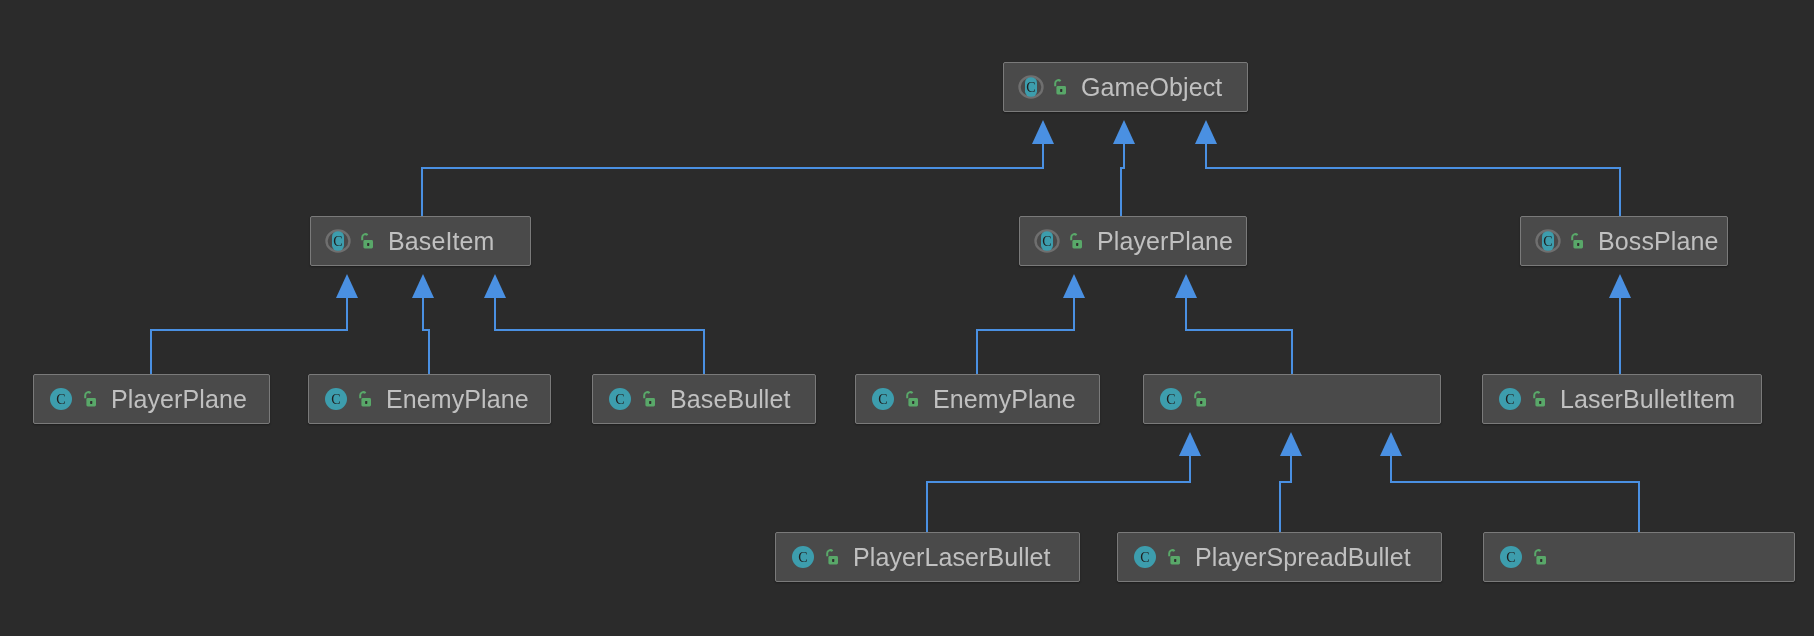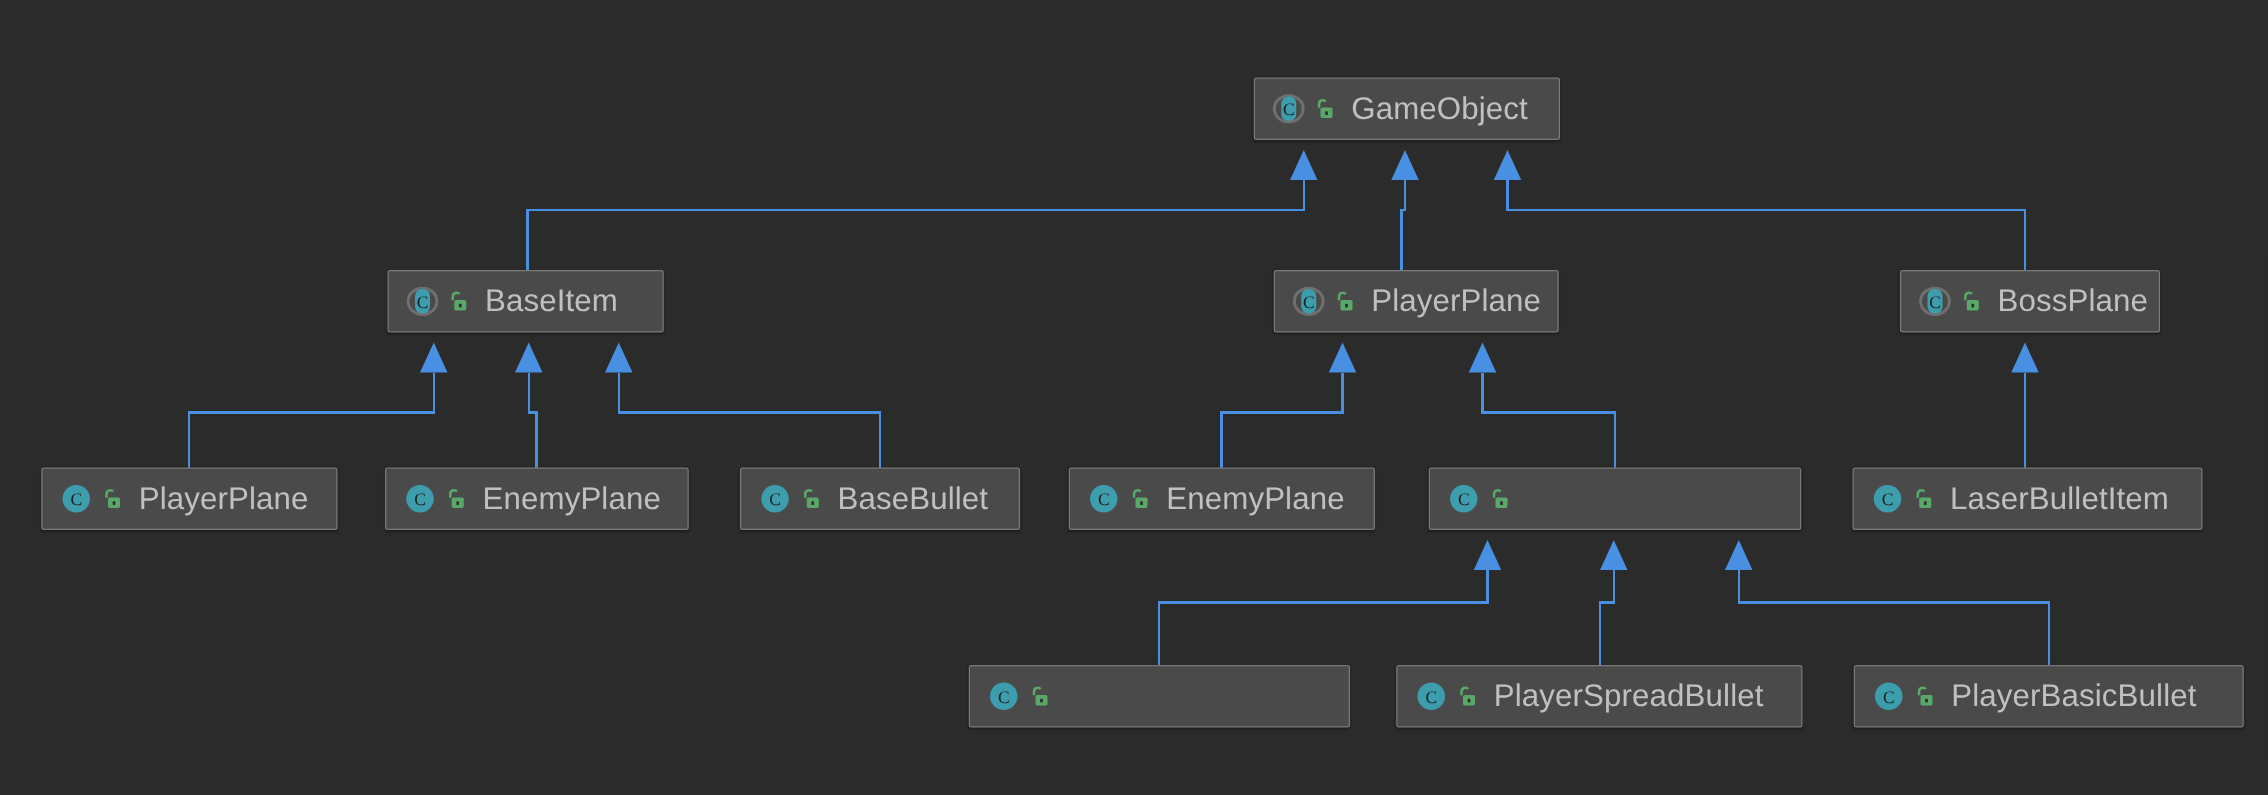--- a/index.html
+++ b/index.html
@@ -291,20 +291,21 @@
             </svg>
           </span>
           <span style="display: flex;">
             <svg class="lock-icon" viewBox="0 0 17 18" xmlns="http://www.w3.org/2000/svg">
               <path d="M4.2 8.2 V5.3 a3.1 3.1 0 0 1 5.4 -2.1" fill="none" stroke="#59a869" stroke-width="2"></path>
               <rect x="5.4" y="8.0" width="9.6" height="8.4" rx="1.4" fill="#59a869"></rect>
               <rect x="9.1" y="10.9" width="2.2" height="3.0" rx="0.6" fill="#2f2f2f"></rect>
             </svg>
           </span>
         </span>
+        <span class="node-label">PlayerLaserBullet</span>
       </div>
       <div class="uml-node" style="left: 1117px; top: 532px; width: 325px; height: 50px;">
         <span class="node-icons">
           <span style="display: flex;">
             <svg class="class-icon" viewBox="0 0 26 26" xmlns="http://www.w3.org/2000/svg">
               <circle cx="13" cy="13" r="11" fill="#3d9dad"></circle>
               <text x="13" y="18.2" text-anchor="middle" font-family="Liberation Serif, serif" font-size="14" fill="#1f1f1f">C</text>
             </svg>
           </span>
           <span style="display: flex;">
@@ -326,17 +327,16 @@
             </svg>
           </span>
           <span style="display: flex;">
             <svg class="lock-icon" viewBox="0 0 17 18" xmlns="http://www.w3.org/2000/svg">
               <path d="M4.2 8.2 V5.3 a3.1 3.1 0 0 1 5.4 -2.1" fill="none" stroke="#59a869" stroke-width="2"></path>
               <rect x="5.4" y="8.0" width="9.6" height="8.4" rx="1.4" fill="#59a869"></rect>
               <rect x="9.1" y="10.9" width="2.2" height="3.0" rx="0.6" fill="#2f2f2f"></rect>
             </svg>
           </span>
         </span>
-        <span class="node-label">PlayerBasicBullet</span>
       </div>
     </div>
 
 </div>
 
 </body></html>

